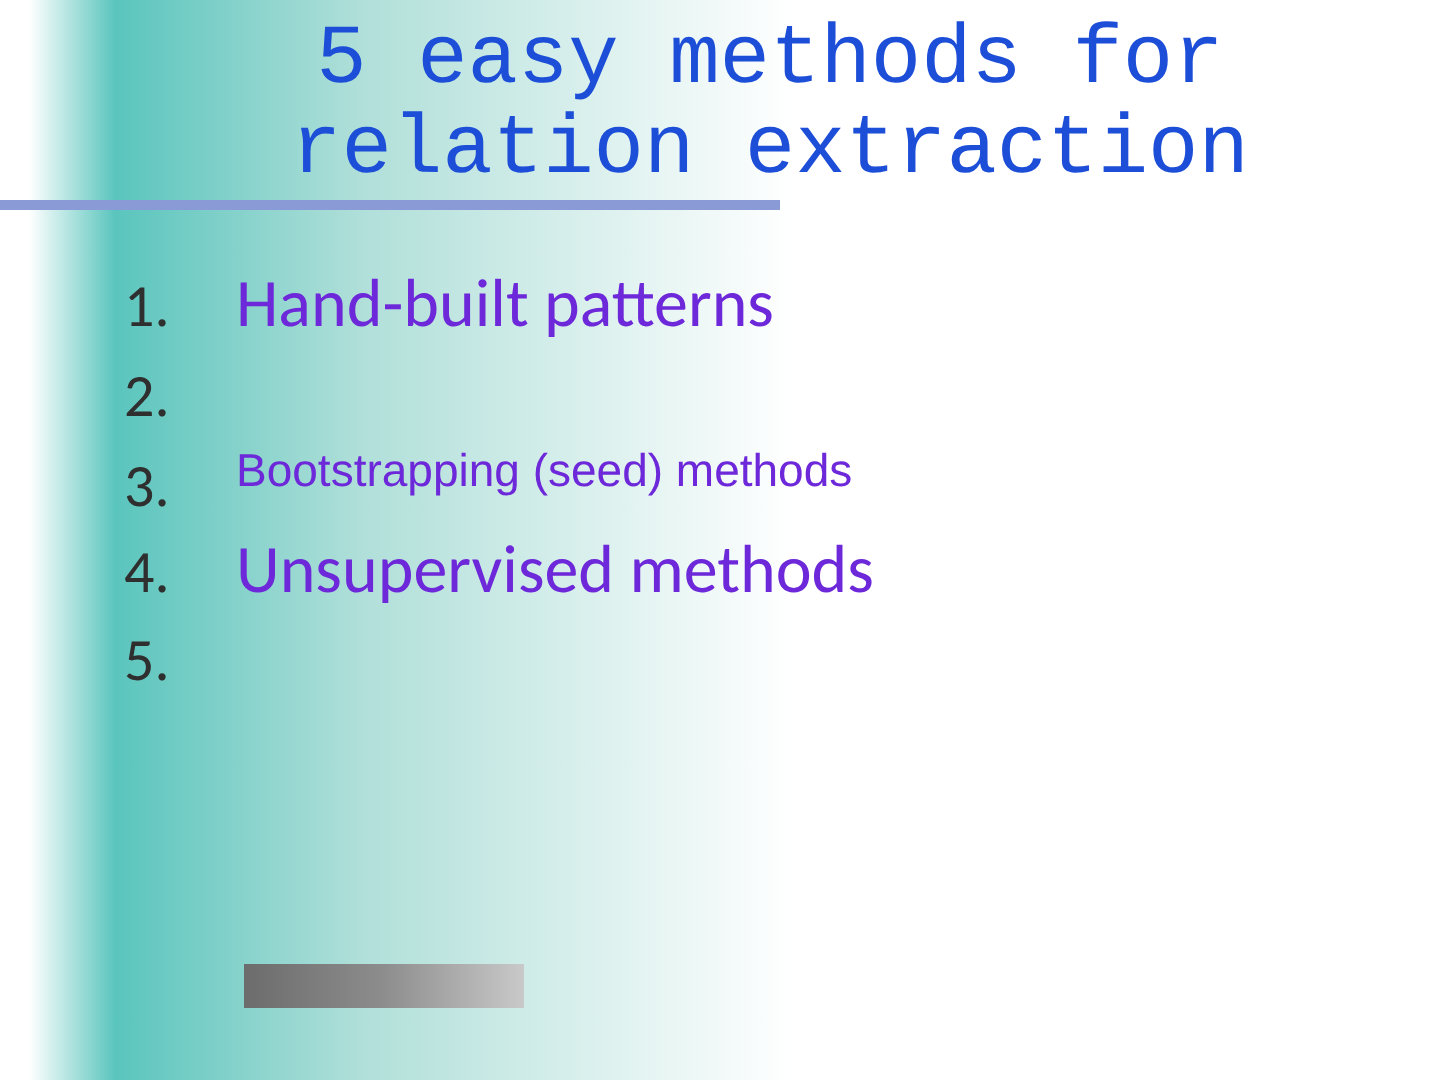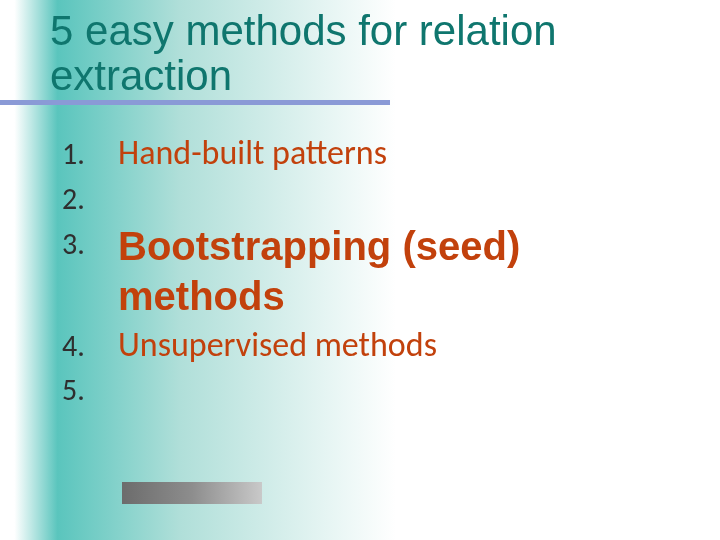--- a/index.html
+++ b/index.html
@@ -11,22 +11,23 @@
     position: relative;
   }
   .title-wrap {
     padding: 8px 0 0 50px;
     position: relative;
   }
   .title {
     font-size: 42px;
     font-weight: 400;
     line-height: 1.08;
-    font-family: Liberation Sans, sans-serif;
-    color: #0f766e;
+    font-family: Liberation Mono, monospace;
+    color: #1d4ed8;
+    text-align: center;
   }
   .title-underline {
     position: absolute;
     left: 0;
     top: 100px;
     width: 390px;
     height: 5px;
     background: #8a9ad6;
   }
   .list {
@@ -43,28 +44,28 @@
     flex: 0 0 56px;
     font-size: 30px;
     color: #2f2f2f;
     font-family: Calibri, Arial, sans-serif;
     text-align: left;
     padding-top: 2px;
   }
   .txt {
     font-size: 34px;
     line-height: 1.2;
-    color: #c2410c;
+    color: #6d28d9;
     font-family: Calibri, "Segoe UI", sans-serif;
   }
   .row-3 .num { padding-top: 4px; }
   .row-3 .txt {
     font-family: Arial, "Helvetica Neue", sans-serif;
-    font-weight: 700;
-    font-size: 40px;
+    font-weight: 400;
+    font-size: 23px;
     line-height: 1.25;
   }
   .corner-bar {
     position: absolute;
     left: 122px;
     bottom: 36px;
     width: 140px;
     height: 22px;
     background: linear-gradient(90deg, #6c6c6c 0%, #8d8d8d 50%, #c9c9c9 100%);
   }

